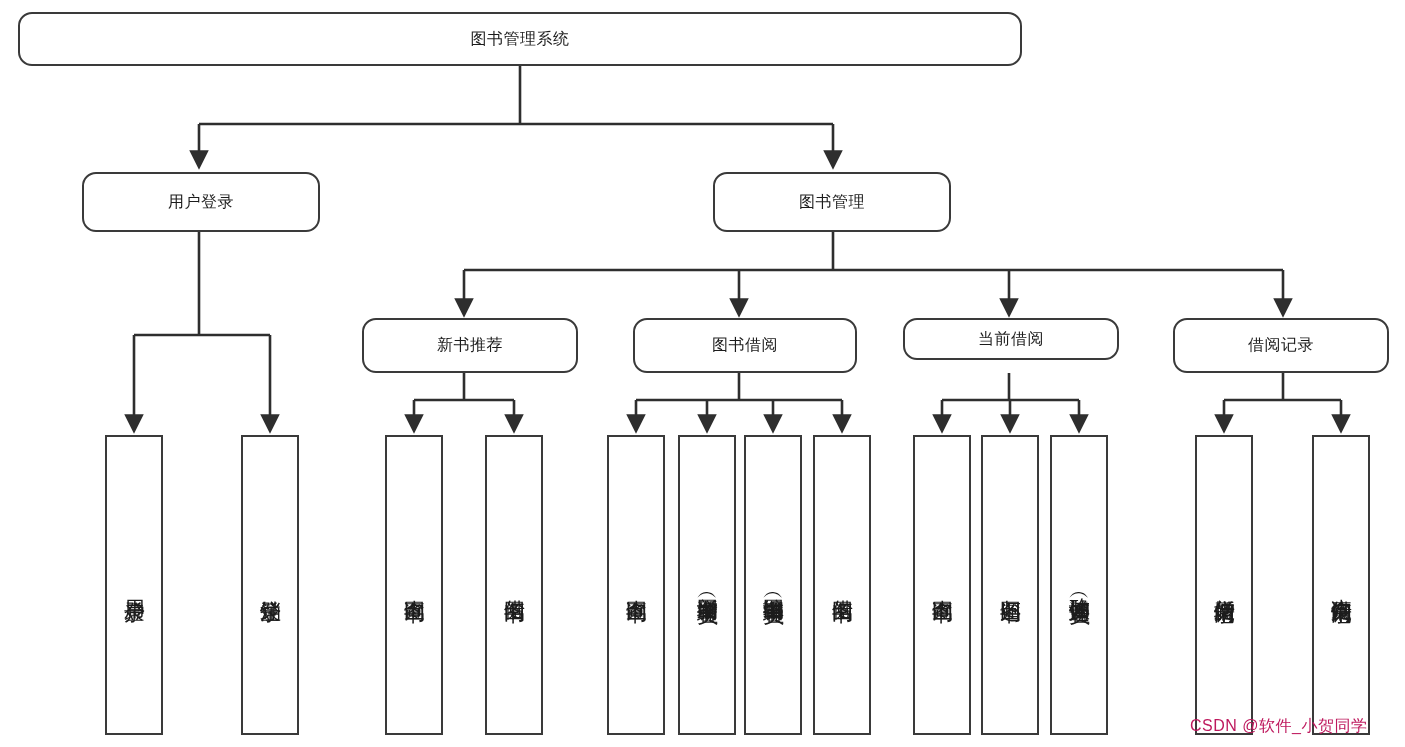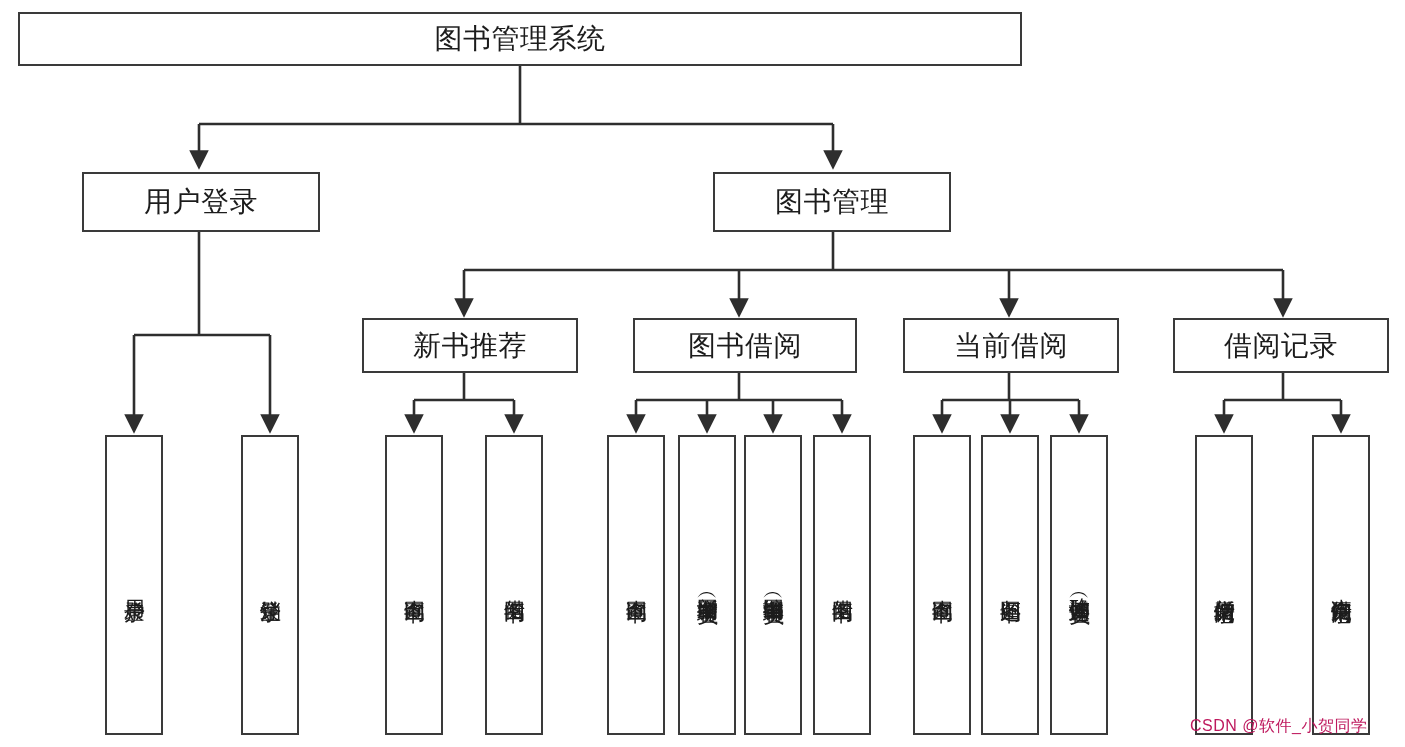--- a/index.html
+++ b/index.html
@@ -30,22 +30,23 @@
     box-sizing: border-box;
     border: 2.5px solid #3a3a3a;
     background: #ffffff;
     display: flex;
     align-items: center;
     justify-content: center;
     text-align: center;
     color: #1c1c1c;
   }
   .node.horiz {
-    font-size: 28px;
+    font-size: 16px;
     letter-spacing: 0.5px;
+    border-radius: 14px;
   }
   .node.vert {
     writing-mode: vertical-rl;
     text-orientation: upright;
     font-size: 21px;
     line-height: 1.18;
     letter-spacing: 1px;
     padding: 4px 0;
   }
   .node.vert .label {
@@ -129,21 +130,21 @@
   <div class="node horiz" style="left:713px; top:172px; width:238px; height:60px;">
     <span class="label">图书管理</span>
   </div>
 
   <div class="node horiz" style="left:362px; top:318px; width:216px; height:55px;">
     <span class="label">新书推荐</span>
   </div>
   <div class="node horiz" style="left:633px; top:318px; width:224px; height:55px;">
     <span class="label">图书借阅</span>
   </div>
-  <div class="node horiz" style="left:903px; top:318px; width:216px; height:55px;">
+  <div class="node horiz" style="left:903px; top:318px; width:216px; height:42px;">
     <span class="label">当前借阅</span>
   </div>
   <div class="node horiz" style="left:1173px; top:318px; width:216px; height:55px;">
     <span class="label">借阅记录</span>
   </div>
 
   <div class="node vert" style="left:105px; top:435px; width:58px; height:300px;">
     <span class="label">用户登录</span>
   </div>
   <div class="node vert" style="left:241px; top:435px; width:58px; height:300px;">

